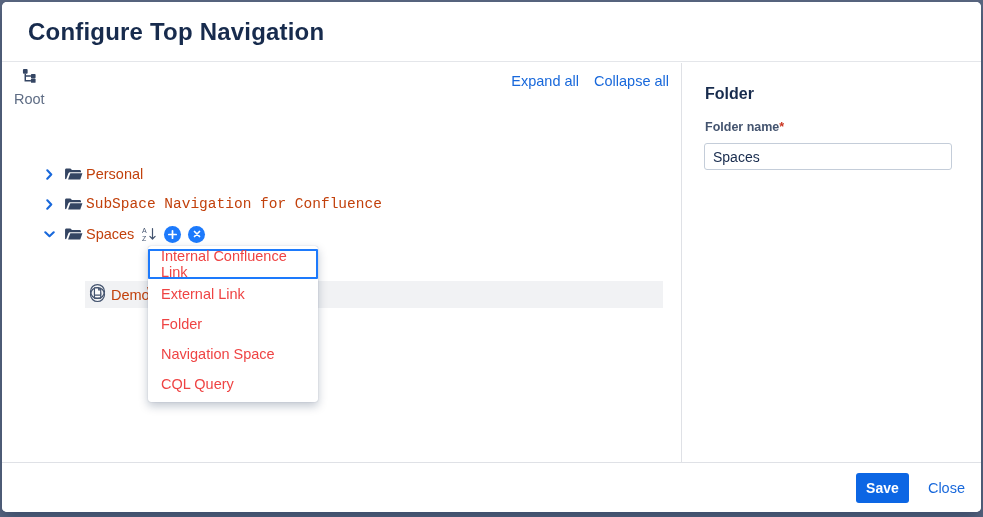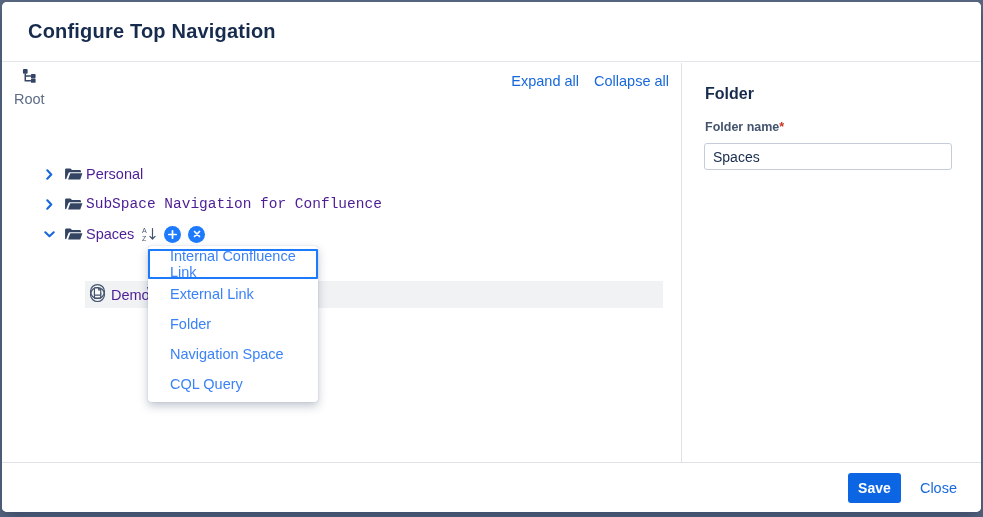--- a/index.html
+++ b/index.html
@@ -15,35 +15,35 @@
     background:#ffffff; border-radius:5px;
     box-shadow:0 8px 16px rgba(9,30,66,.35);
     overflow:hidden;
   }
   
   .dlg-header {
     position:absolute; left:0; top:0; width:100%; height:60px;
     display:flex; align-items:center; padding-left:26px;
     border-bottom:1px solid #e4e6ea; background:#fff;
   }
-  .dlg-title { font-size:20px; font-weight:bold; color:#172b4d; letter-spacing:.2px; }
+  .dlg-title { font-size:24px; font-weight:bold; color:#172b4d; letter-spacing:.2px; }
 
   
   .tree-panel { position:absolute; left:0; top:61px; width:679px; height:399px; background:#fff; }
   .tree-head-row { position:absolute; left:0; top:5px; width:100%; height:26px; }
   .root-item { position:absolute; left:12px; top:0; display:flex; align-items:center; gap:8px; height:26px;flex-direction:column; }
   .root-label { font-size:14.5px; color:#5e6c84; }
   .panel-links {
     position:absolute; right:12px; top:0; height:26px;
     display:flex; align-items:center; gap:15px;
   }
   .link { color:#1868db; font-size:14.5px; text-decoration:none; cursor:pointer; }
 
   .tree-row { position:absolute; display:flex; align-items:center; height:28px; }
-  .tree-label { font-size:14.5px; color:#4c1d95; white-space:nowrap; }
+  .tree-label { font-size:14.5px; color:#c2410c; white-space:nowrap; }
   .chev { width:20px; display:flex; align-items:center; justify-content:flex-start; }
   .ficon { width:22px; display:flex; align-items:center; }
   .row-personal  { left:42px; top:97px; }
   .row-subspace  { left:42px; top:127px;font-family:Liberation Mono, monospace; }
   .row-spaces    { left:42px; top:157px; }
   .row-demo, .row-what {
     left:83px; height:27px; padding-left:4px; display:flex; align-items:center;
   }
   .row-demo { top:186px; width:578px; background:#f1f2f4;margin-top:32px; }
   .row-what { top:215px; width:578px;gap:36px; }
@@ -58,21 +58,21 @@
 
   
   .menu {
     position:absolute; left:146px; top:183px; width:170px;
     background:#fff; border-radius:3px; padding:3px 0;
     box-shadow:0 4px 10px rgba(9,30,66,.25), 0 0 1px rgba(9,30,66,.31);
     z-index:20;
   }
   .menu-item {
     height:30px; display:flex; align-items:center;
-    font-size:14.5px; color:#3b82f6; padding-left:20px; cursor:pointer;
+    font-size:14.5px; color:#ef4444; padding-left:11px; cursor:pointer;
     border:2px solid transparent;
   }
   .menu-item.highlighted { border:2px solid #1d7afc; border-radius:1px; }
 
   
   .detail-panel {
     position:absolute; left:679px; top:61px; width:300px; height:399px;
     border-left:1px solid #dfe1e6; background:#fff;
   }
   .detail-heading { position:absolute; left:23px; top:22px; font-size:16px; font-weight:bold; color:#172b4d; }
@@ -81,21 +81,21 @@
   .text-input {
     position:absolute; left:22px; top:80px; width:248px; height:27px;
     border:1px solid #c4cdd9; border-radius:3px; font-size:14px; color:#172b4d;
     padding:0 8px; font-family:"Liberation Sans", sans-serif; background:#fff;
   }
 
   
   .dlg-footer {
     position:absolute; left:0; top:460px; width:100%; height:50px;
     border-top:1px solid #dfe1e6; background:#fff;
-    display:flex; align-items:center; justify-content:flex-end; gap:19px; padding-right:24px;
+    display:flex; align-items:center; justify-content:flex-end; gap:19px; padding-right:16px;
   }
   .save-btn {
     background:#0c66e4; color:#fff; font-weight:bold; font-size:14px;
     border:none; border-radius:3px; width:53px; height:30px; cursor:pointer;
     font-family:"Liberation Sans", sans-serif;
   }
   .close-link { font-size:14.5px; }
 </style>
 </head>
 <body>

